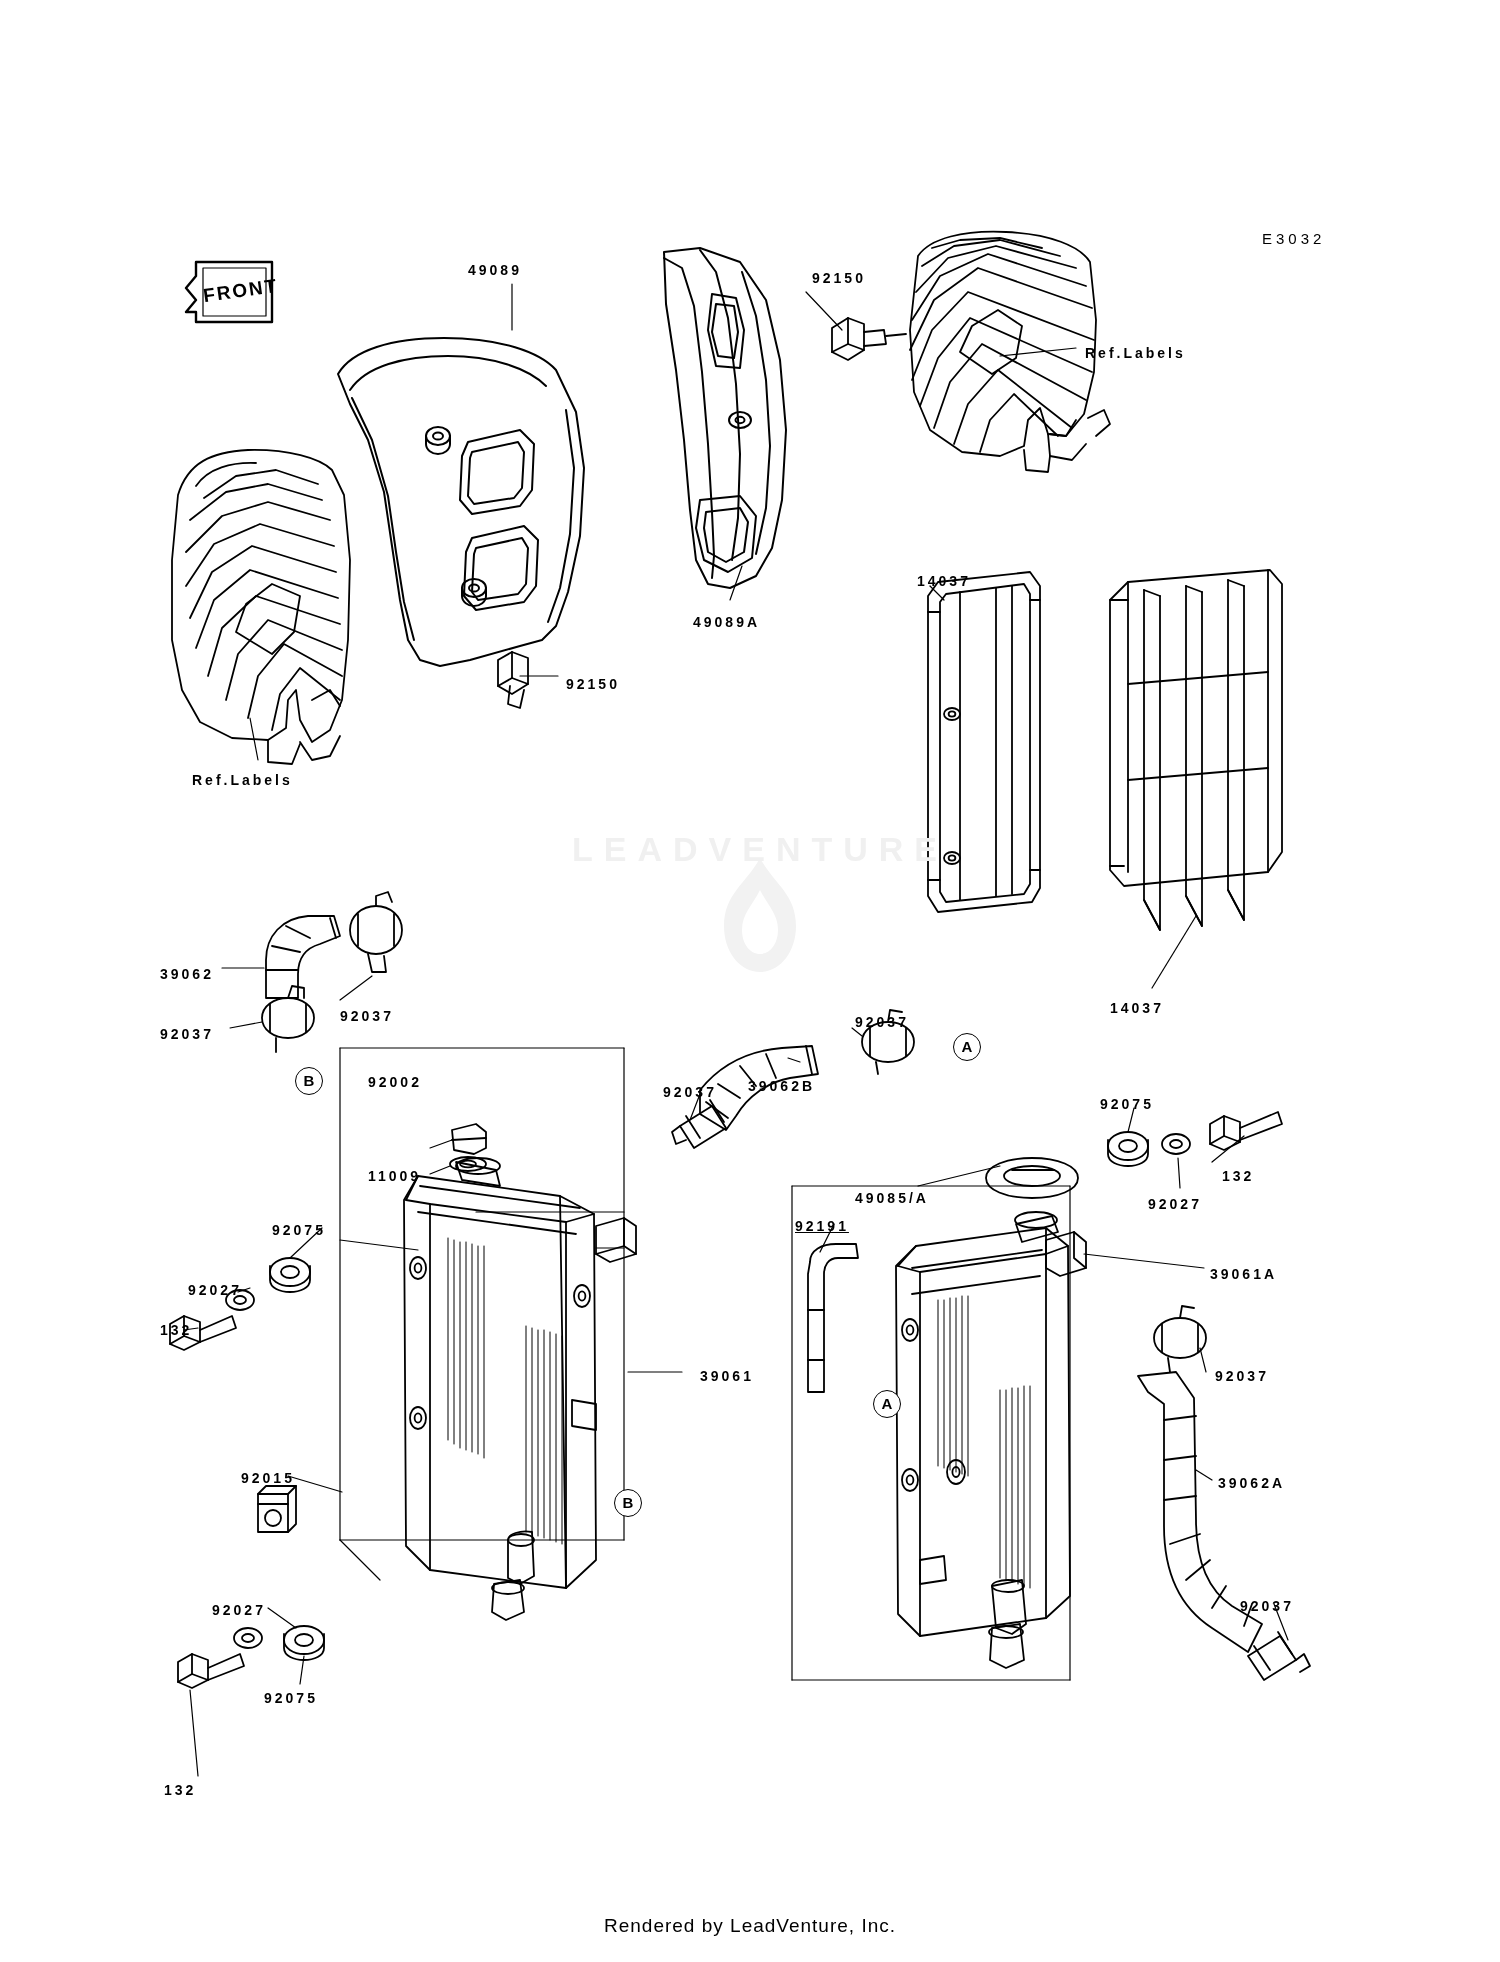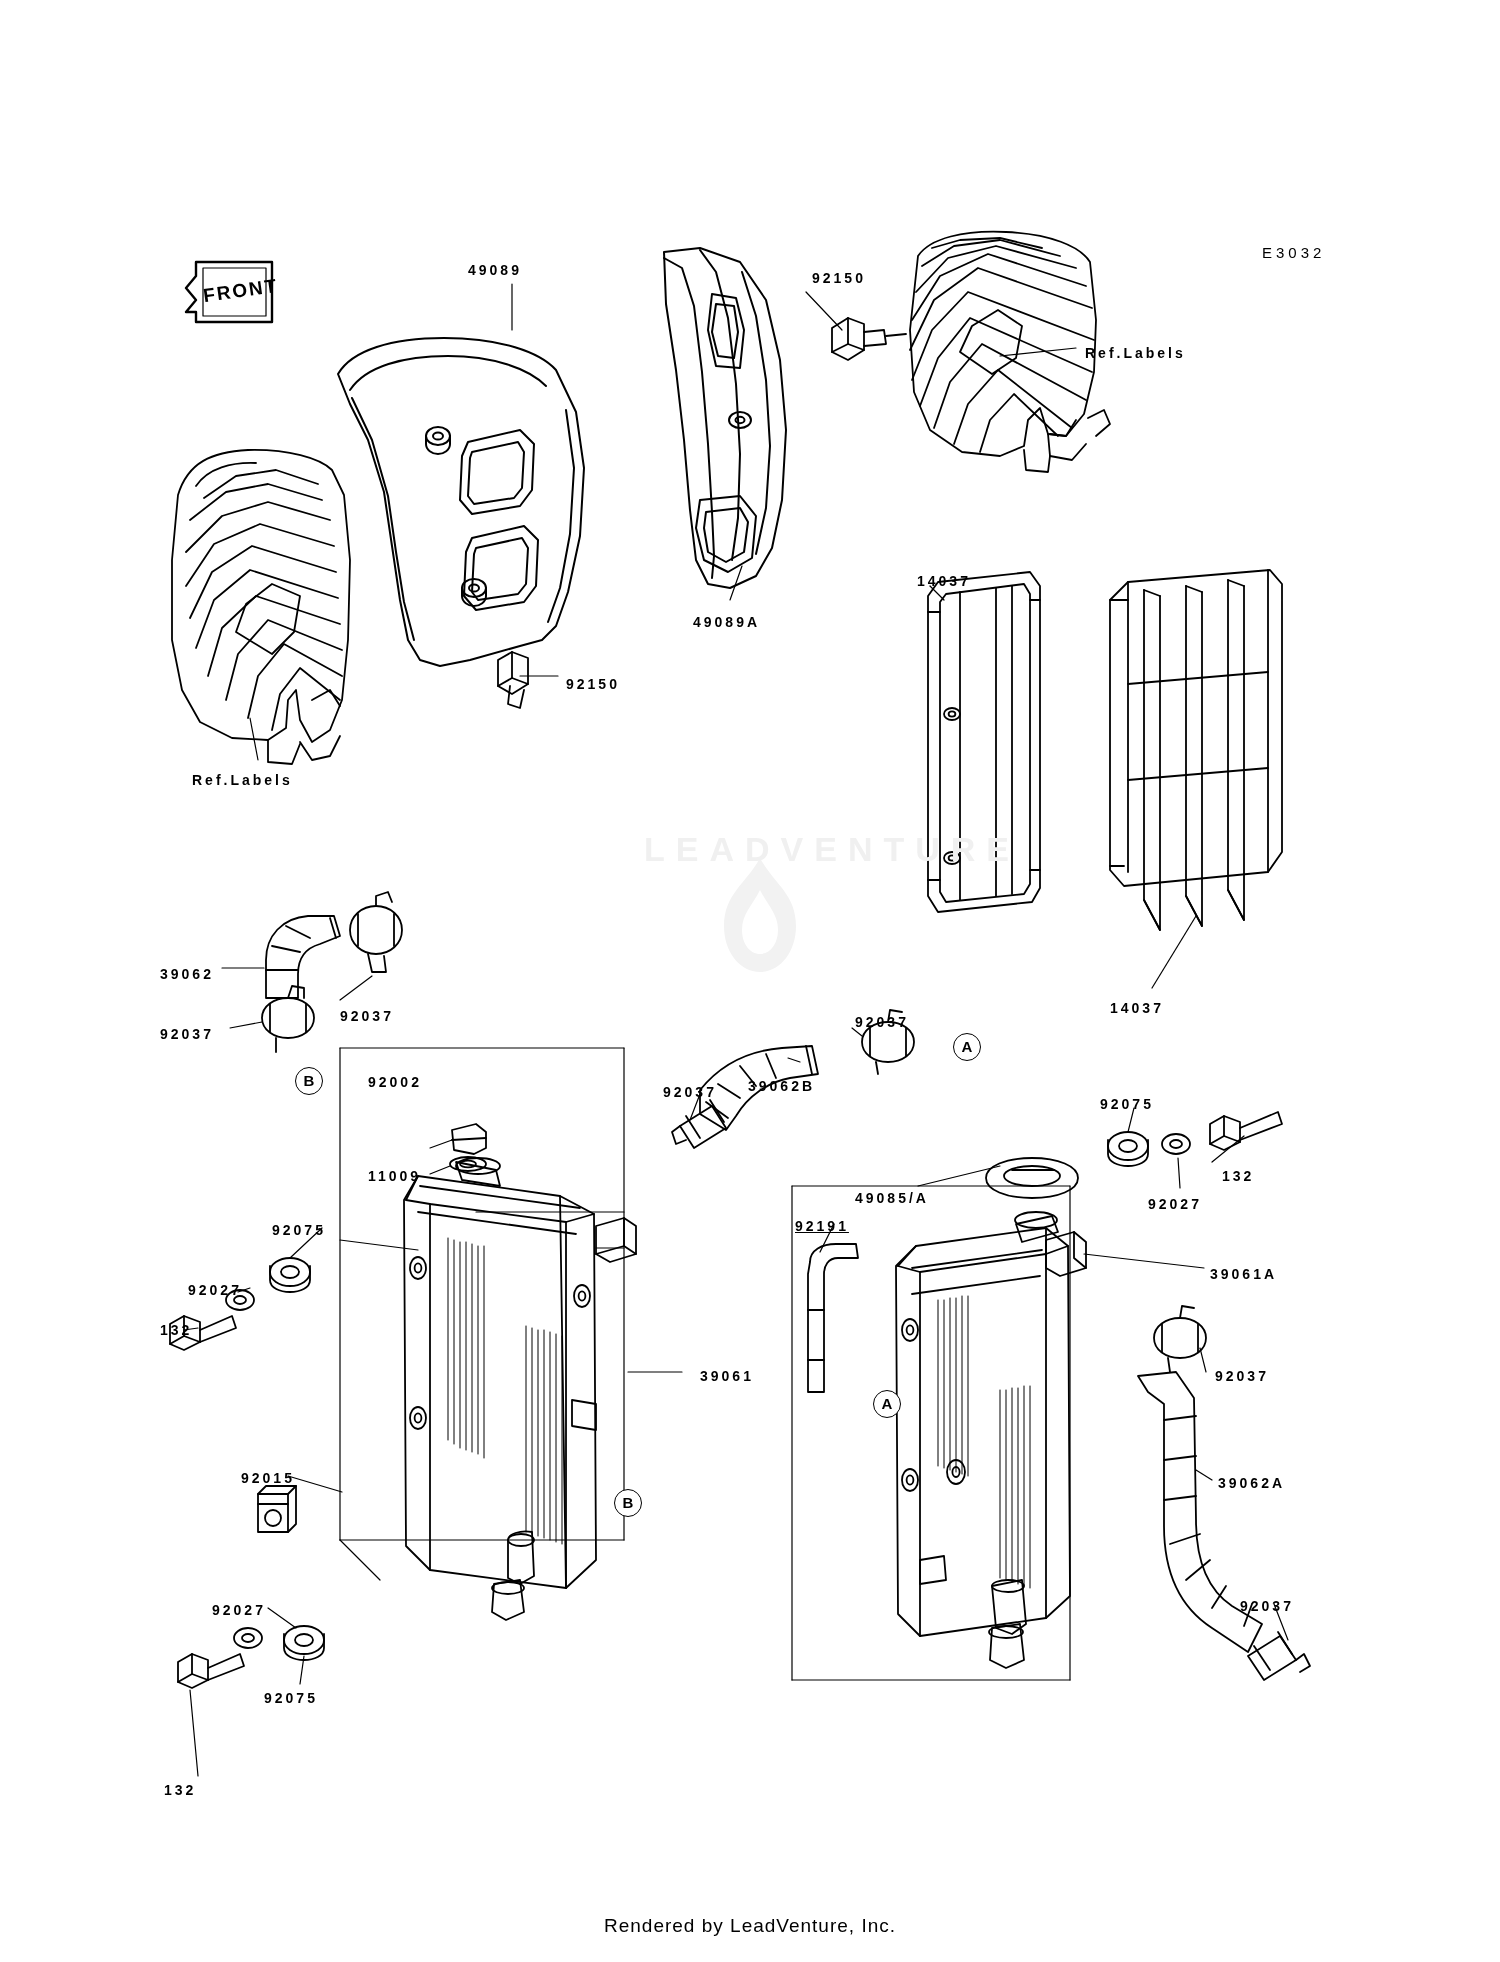--- a/index.html
+++ b/index.html
@@ -43,21 +43,21 @@
     text-align: center;
     font-size: 19px;
     letter-spacing: 1px;
     color: #000000;
   }
   .watermark {
     position: absolute;
     left: 500px;
     top: 830px;
     width: 520px;
-    text-align: right;
+    text-align: center;
     font-size: 34px;
     letter-spacing: 11px;
     color: #f0f0f0;
     font-weight: bold;
     pointer-events: none;
   }
   .wm-flame {
     position: absolute;
     left: 700px;
     top: 850px;
@@ -512,21 +512,21 @@
 
   <svg class="wm-flame" viewBox="0 0 120 130">
     <path d="M60,8 C74,34 96,44 96,76 C96,102 80,122 60,122 C40,122 24,102 24,76 C24,44 46,34 60,8 Z M60,40 C52,56 42,64 42,80 C42,94 50,104 60,104 C70,104 78,94 78,80 C78,64 68,56 60,40 Z" fill="#f2f2f2"></path>
   </svg>
   <div class="watermark">LEADVENTURE</div>
 
   <div class="front-badge">
     <div class="ftxt">FRONT</div>
   </div>
 
-  <div class="code" style="left:1262px; top:244px;">E3032</div>
+  <div class="code" style="left:1262px; top:230px;">E3032</div>
 
   <div id="callouts">
       <div class="lbl" style="left: 468px; top: 262px;">49089</div>
       <div class="lbl" style="left: 812px; top: 270px;">92150</div>
       <div class="lbl" style="left: 1085px; top: 345px;">Ref.Labels</div>
       <div class="lbl" style="left: 693px; top: 614px;">49089A</div>
       <div class="lbl" style="left: 566px; top: 676px;">92150</div>
       <div class="lbl" style="left: 192px; top: 772px;">Ref.Labels</div>
       <div class="lbl" style="left: 917px; top: 573px;">14037</div>
       <div class="lbl" style="left: 1110px; top: 1000px;">14037</div>

